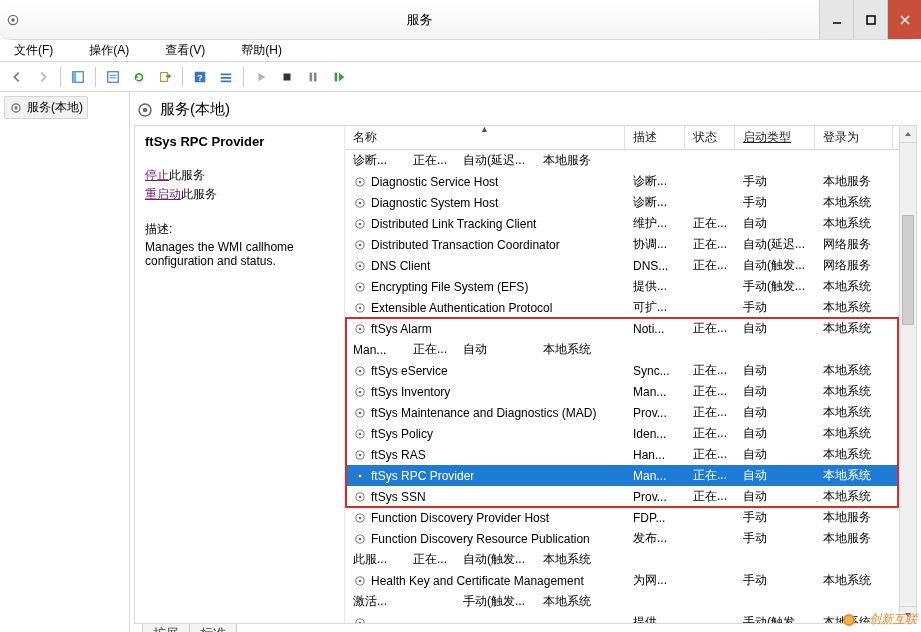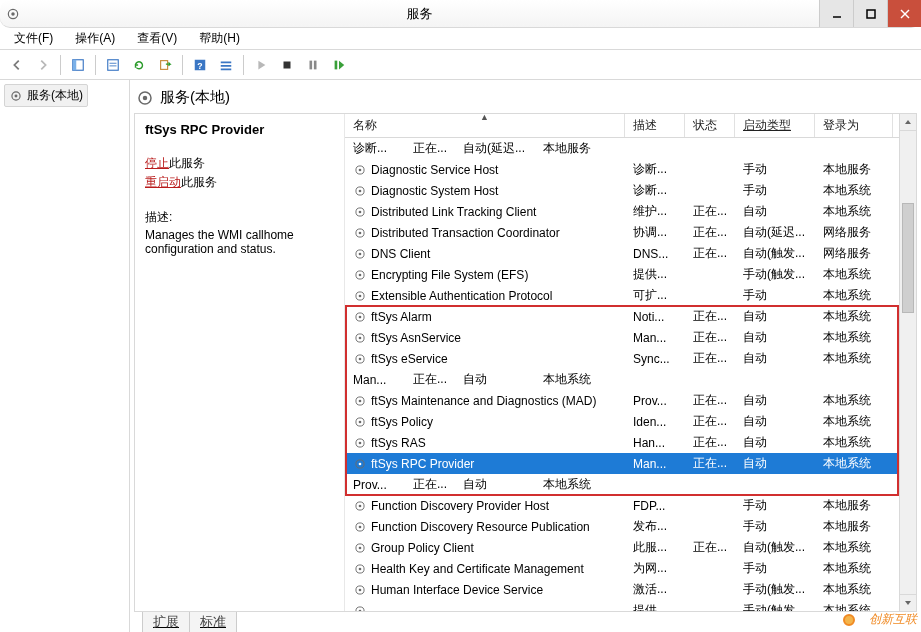--- a/index.html
+++ b/index.html
@@ -8,41 +8,41 @@
   font-size: 12px;
   background: #fff;
   width: 921px;
   height: 632px;
   overflow: hidden;
   position: relative;
 }
 
 
 .titlebar {
-  height: 28px;
+  height: 40px;
   background: linear-gradient(#fff,#f4f4f4);
   border-bottom: 1px solid #d9d9d9;
   display: flex;
   align-items: center;
   position: relative;
   border-radius: 10px;
 }
 .titlebar .gear-small { margin-left: 6px; width: 14px; height:14px; }
 .titlebar .title { flex:1; text-align:center; font-size:13px; }
 .win-btns { display:flex; height:100%; }
 .win-btn { width:34px; display:flex; align-items:center; justify-content:center; border-left:1px solid #ccc; background:#e6e6e6; }
 .win-btn.close { background:#c94f3c; color:#fff; }
 .win-btn svg { width:10px; height:10px; }
 
 
 .menubar {
   height: 22px;
   display:flex; align-items:center;
   padding: 0 6px;
-  gap: 6px;
+  gap: 20px;
   border-bottom: 1px solid #d9d9d9;
 }
 .menubar .mitem { padding: 2px 8px; }
 
 
 .toolbar {
   height: 30px;
   display:flex; align-items:center;
   padding: 0 6px;
   gap: 4px;
@@ -98,21 +98,21 @@
   overflow:hidden;
   position:relative;
 }
 .detail-col {
   width: 210px;
   padding: 8px 10px;
   border-right:1px solid #e8e8e8;
 }
 .detail-col .svc-name { font-weight:bold; font-size:13px; margin-bottom:18px; display:block;}
 .detail-col .actions { margin-bottom:18px; }
-.detail-col .svc-link { color:#b91c1c; text-decoration:underline; cursor:pointer; }
+.detail-col .svc-link { color:#701a75; text-decoration:underline; cursor:pointer; }
 .detail-col .actions div { margin-bottom: 2px;}
 .detail-col .desc-label { margin-bottom:2px; }
 
 .list-col { flex:1; position:relative; overflow:hidden;}
 .list-header {
   display:flex;
   border-bottom:1px solid #d9d9d9;
   background:#fff;
   height:24px;
   align-items:center;
@@ -454,46 +454,46 @@
                   <circle class="center" cx="12" cy="12" r="2.3" fill="#6a6a6a"></circle>
                 </svg>
                 <span>ftSys Alarm</span>
               </div>
               <div class="c c-desc">Noti...</div>
               <div class="c c-status">正在...</div>
               <div class="c c-start">自动</div>
               <div class="c c-logon">本地系统</div>
             </div>
             <div class="row">
-              <div class="c c-name">
-                <svg class="gear-icon" viewBox="0 0 24 24">
-                  <circle cx="12" cy="12" r="7" fill="none" stroke="#6a6a6a" stroke-width="1.6"></circle>
-                  <circle class="center" cx="12" cy="12" r="2.3" fill="#6a6a6a"></circle>
-                </svg>
-                <span>ftSys AsnService</span>
-              </div>
               <div class="c c-desc">Man...</div>
               <div class="c c-status">正在...</div>
               <div class="c c-start">自动</div>
               <div class="c c-logon">本地系统</div>
             </div>
             <div class="row">
               <div class="c c-name">
                 <svg class="gear-icon" viewBox="0 0 24 24">
                   <circle cx="12" cy="12" r="7" fill="none" stroke="#6a6a6a" stroke-width="1.6"></circle>
                   <circle class="center" cx="12" cy="12" r="2.3" fill="#6a6a6a"></circle>
                 </svg>
                 <span>ftSys eService</span>
               </div>
               <div class="c c-desc">Sync...</div>
               <div class="c c-status">正在...</div>
               <div class="c c-start">自动</div>
               <div class="c c-logon">本地系统</div>
             </div>
             <div class="row">
+              <div class="c c-name">
+                <svg class="gear-icon" viewBox="0 0 24 24">
+                  <circle cx="12" cy="12" r="7" fill="none" stroke="#6a6a6a" stroke-width="1.6"></circle>
+                  <circle class="center" cx="12" cy="12" r="2.3" fill="#6a6a6a"></circle>
+                </svg>
+                <span>ftSys Inventory</span>
+              </div>
               <div class="c c-desc">Man...</div>
               <div class="c c-status">正在...</div>
               <div class="c c-start">自动</div>
               <div class="c c-logon">本地系统</div>
             </div>
             <div class="row">
               <div class="c c-name">
                 <svg class="gear-icon" viewBox="0 0 24 24">
                   <circle cx="12" cy="12" r="7" fill="none" stroke="#6a6a6a" stroke-width="1.6"></circle>
                   <circle class="center" cx="12" cy="12" r="2.3" fill="#6a6a6a"></circle>
@@ -538,20 +538,27 @@
                   <circle class="center" cx="12" cy="12" r="2.3" fill="#6a6a6a"></circle>
                 </svg>
                 <span>ftSys RPC Provider</span>
               </div>
               <div class="c c-desc">Man...</div>
               <div class="c c-status">正在...</div>
               <div class="c c-start">自动</div>
               <div class="c c-logon">本地系统</div>
             </div>
             <div class="row">
+              <div class="c c-name">
+                <svg class="gear-icon" viewBox="0 0 24 24">
+                  <circle cx="12" cy="12" r="7" fill="none" stroke="#6a6a6a" stroke-width="1.6"></circle>
+                  <circle class="center" cx="12" cy="12" r="2.3" fill="#6a6a6a"></circle>
+                </svg>
+                <span>ftSys SSN</span>
+              </div>
               <div class="c c-desc">Prov...</div>
               <div class="c c-status">正在...</div>
               <div class="c c-start">自动</div>
               <div class="c c-logon">本地系统</div>
             </div>
             <div class="row">
               <div class="c c-name">
                 <svg class="gear-icon" viewBox="0 0 24 24">
                   <circle cx="12" cy="12" r="7" fill="none" stroke="#6a6a6a" stroke-width="1.6"></circle>
                   <circle class="center" cx="12" cy="12" r="2.3" fill="#6a6a6a"></circle>
@@ -570,53 +577,39 @@
                   <circle class="center" cx="12" cy="12" r="2.3" fill="#6a6a6a"></circle>
                 </svg>
                 <span>Function Discovery Resource Publication</span>
               </div>
               <div class="c c-desc">发布...</div>
               <div class="c c-status"></div>
               <div class="c c-start">手动</div>
               <div class="c c-logon">本地服务</div>
             </div>
             <div class="row">
-              <div class="c c-name">
-                <svg class="gear-icon" viewBox="0 0 24 24">
-                  <circle cx="12" cy="12" r="7" fill="none" stroke="#6a6a6a" stroke-width="1.6"></circle>
-                  <circle class="center" cx="12" cy="12" r="2.3" fill="#6a6a6a"></circle>
-                </svg>
-                <span>Group Policy Client</span>
-              </div>
               <div class="c c-desc">此服...</div>
               <div class="c c-status">正在...</div>
               <div class="c c-start">自动(触发...</div>
               <div class="c c-logon">本地系统</div>
             </div>
             <div class="row">
               <div class="c c-name">
                 <svg class="gear-icon" viewBox="0 0 24 24">
                   <circle cx="12" cy="12" r="7" fill="none" stroke="#6a6a6a" stroke-width="1.6"></circle>
                   <circle class="center" cx="12" cy="12" r="2.3" fill="#6a6a6a"></circle>
                 </svg>
                 <span>Health Key and Certificate Management</span>
               </div>
               <div class="c c-desc">为网...</div>
               <div class="c c-status"></div>
               <div class="c c-start">手动</div>
               <div class="c c-logon">本地系统</div>
             </div>
             <div class="row">
-              <div class="c c-name">
-                <svg class="gear-icon" viewBox="0 0 24 24">
-                  <circle cx="12" cy="12" r="7" fill="none" stroke="#6a6a6a" stroke-width="1.6"></circle>
-                  <circle class="center" cx="12" cy="12" r="2.3" fill="#6a6a6a"></circle>
-                </svg>
-                <span>Human Interface Device Service</span>
-              </div>
               <div class="c c-desc">激活...</div>
               <div class="c c-status"></div>
               <div class="c c-start">手动(触发...</div>
               <div class="c c-logon">本地系统</div>
             </div>
             <div class="row">
               <div class="c c-name">
                 <svg class="gear-icon" viewBox="0 0 24 24">
                   <circle cx="12" cy="12" r="7" fill="none" stroke="#6a6a6a" stroke-width="1.6"></circle>
                   <circle class="center" cx="12" cy="12" r="2.3" fill="#6a6a6a"></circle>

